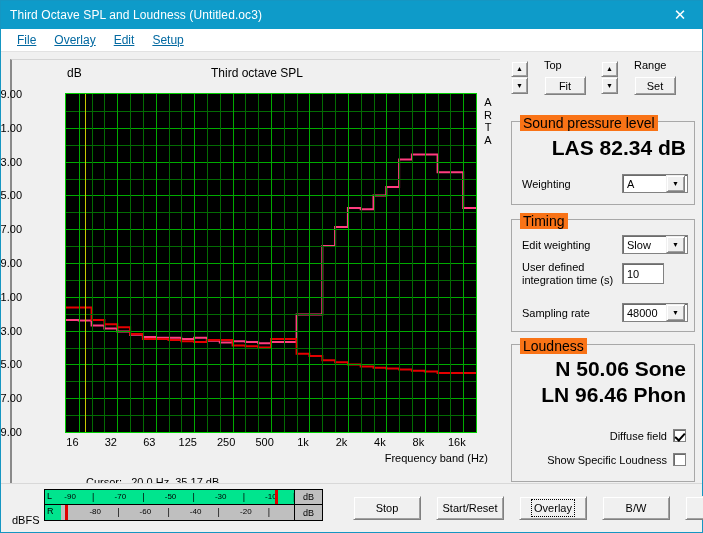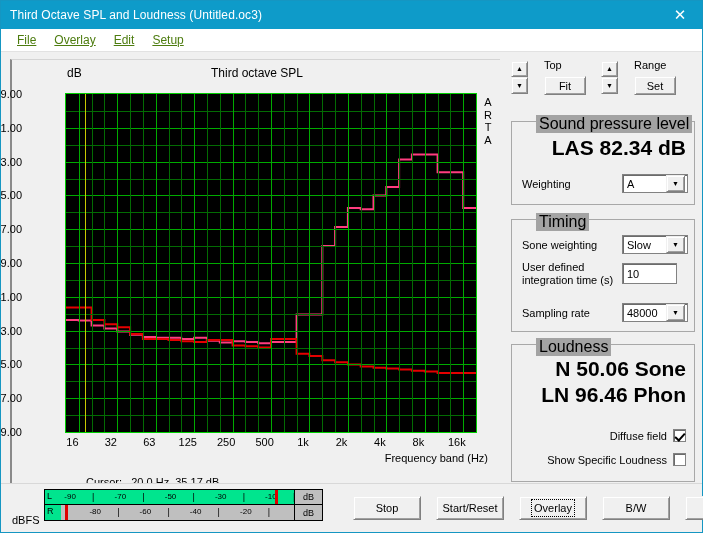--- a/index.html
+++ b/index.html
@@ -35,21 +35,21 @@
     color:#fff;font-size:15px;
   }
   
   #menubar{
     height:22px;flex:0 0 22px;background:#fff;
     display:flex;align-items:center;
     border-bottom:1px solid #e2e2e2;
     padding-left:7px;
   }
   .menu-item{
-    padding:2px 9px;font-size:12px;color:#4d7c0f;white-space:nowrap;
+    padding:2px 9px;font-size:12px;color:#0369a1;white-space:nowrap;
   }
   .menu-item u{text-decoration:underline;}
   
   #content{
     flex:1 1 auto;position:relative;background:#f0f0f0;
   }
   
   #graph-panel{
     position:absolute;left:9px;top:7px;width:490px;height:424px;
     background:#f0f0f0;
@@ -117,22 +117,22 @@
     border-right-color:#808080;border-bottom-color:#808080;
     box-shadow:inset 1px 1px 0 #fff, inset -1px -1px 0 #a0a0a0;
     font-family:"Liberation Sans", sans-serif;font-size:11px;
     color:#000;cursor:default;padding:0;
   }
   .grp{
     position:absolute;border:1px solid #a8a8a8;
     box-sizing:border-box;
   }
   .grp > .grp-title{
-    position:absolute;top:-7px;left:24px;background:#a3a3a3;
-    padding:0 3px;font-size:16px;color:#000;
+    position:absolute;top:-7px;left:8px;background:#f97316;
+    padding:0 3px;font-size:14px;color:#000;
   }
   .field-label{position:absolute;font-size:11px;color:#000;}
   .combo{
     position:absolute;height:19px;background:#fff;
     border:1px solid #828282;box-sizing:border-box;
     box-shadow:inset 1px 1px 0 #6b6b6b;
     display:flex;align-items:center;
   }
   .combo .val{padding-left:4px;font-size:11px;color:#000;flex:1;}
   .combo .arrow{
@@ -352,29 +352,29 @@
         <div class="field-label" style="left:10px;top:56px;">Weighting</div>
         <div class="combo" style="left:110px;top:52px;width:66px;">
           <div class="val">A</div>
           <div class="arrow">▼</div>
         </div>
       </div>
 
       <div class="grp" style="left:5px;top:160px;width:184px;height:113px;">
         <div class="grp-title">Timing</div>
 
-        <div class="field-label" style="left:10px;top:19px;">Sone weighting</div>
+        <div class="field-label" style="left:10px;top:19px;">Edit weighting</div>
         <div class="combo" style="left:110px;top:15px;width:66px;">
           <div class="val">Slow</div>
           <div class="arrow">▼</div>
         </div>
 
         <div class="field-label" style="left:10px;top:41px;">User defined</div>
         <div class="field-label" style="left:10px;top:54px;">integration time (s)</div>
-        <div class="textbox" style="left:110px;top:43px;width:55px;">
+        <div class="textbox" style="left:110px;top:43px;width:42px;">
           <span>10</span>
         </div>
 
         <div class="field-label" style="left:10px;top:87px;">Sampling rate</div>
         <div class="combo" style="left:110px;top:83px;width:66px;">
           <div class="val">48000</div>
           <div class="arrow">▼</div>
         </div>
       </div>
 

